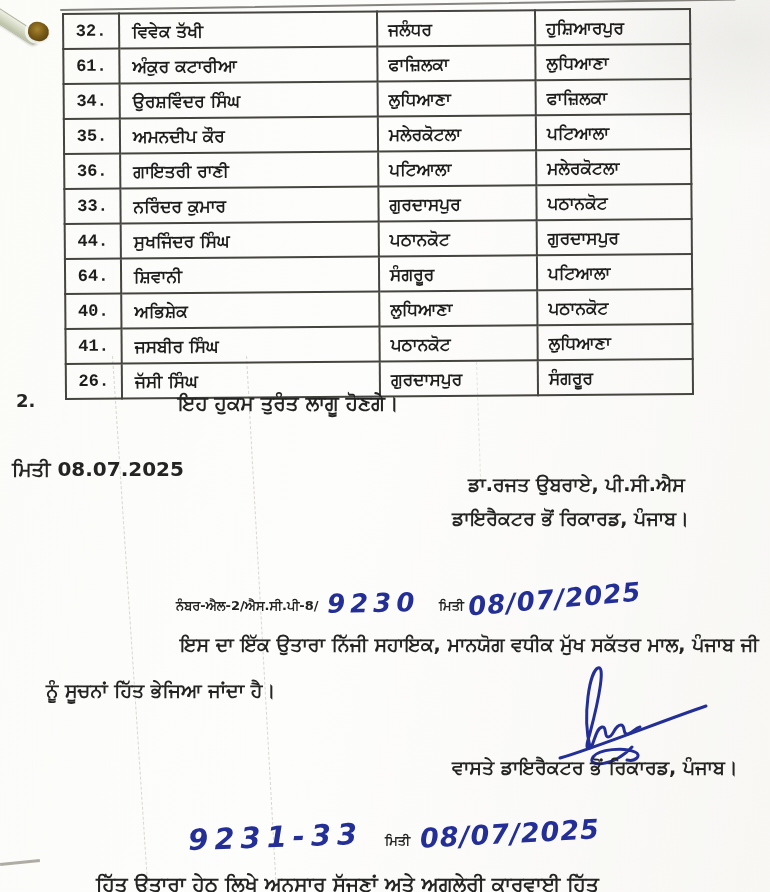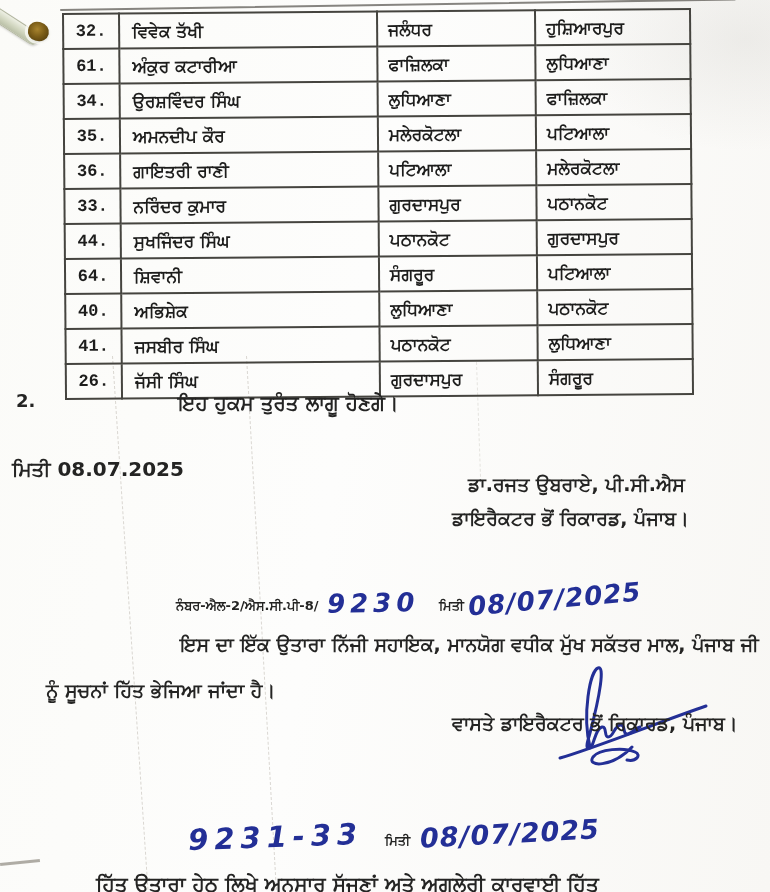--- a/index.html
+++ b/index.html
@@ -40,21 +40,21 @@
   td.c-from,td.c-to{padding-left:10px;}
   
   .t{position:absolute;font-size:19px;font-weight:600;color:#242423;white-space:nowrap;}
   .para-no{left:16px;top:390px;font-size:18px;}
   .order-line{left:178px;top:391px;font-size:20px;}
   .date-line{left:12px;top:457px;font-size:20px;}
   .sig-name{left:468px;top:473px;}
   .sig-title{left:452px;top:507px;}
   .cc1{left:180px;top:633px;}
   .cc2{left:6px;top:679px;margin-left:40px;}
-  .for-sig{left:452px;top:712px;}
+  .for-sig{left:452px;top:756px;}
   .bottom-partial{left:96px;top:872px;font-size:20px;}
   
   .refline{position:absolute;display:flex;align-items:baseline;white-space:nowrap;}
   .refline .printed{font-size:13px;font-weight:600;color:#242423;}
   .hw{color:#232f96;font-style:italic;font-weight:bold;display:inline-block;}
   .ref1{left:176px;top:586px;}
   .ref1 .num{font-size:26px;letter-spacing:5px;margin-left:8px;transform:rotate(-1deg) translateY(2px);}
   .ref1 .miti{margin-left:20px;}
   .ref1 .date{font-size:26px;letter-spacing:1px;margin-left:4px;transform:rotate(-5deg) translateY(-2px);}
   .ref2{left:172px;top:818px;}

